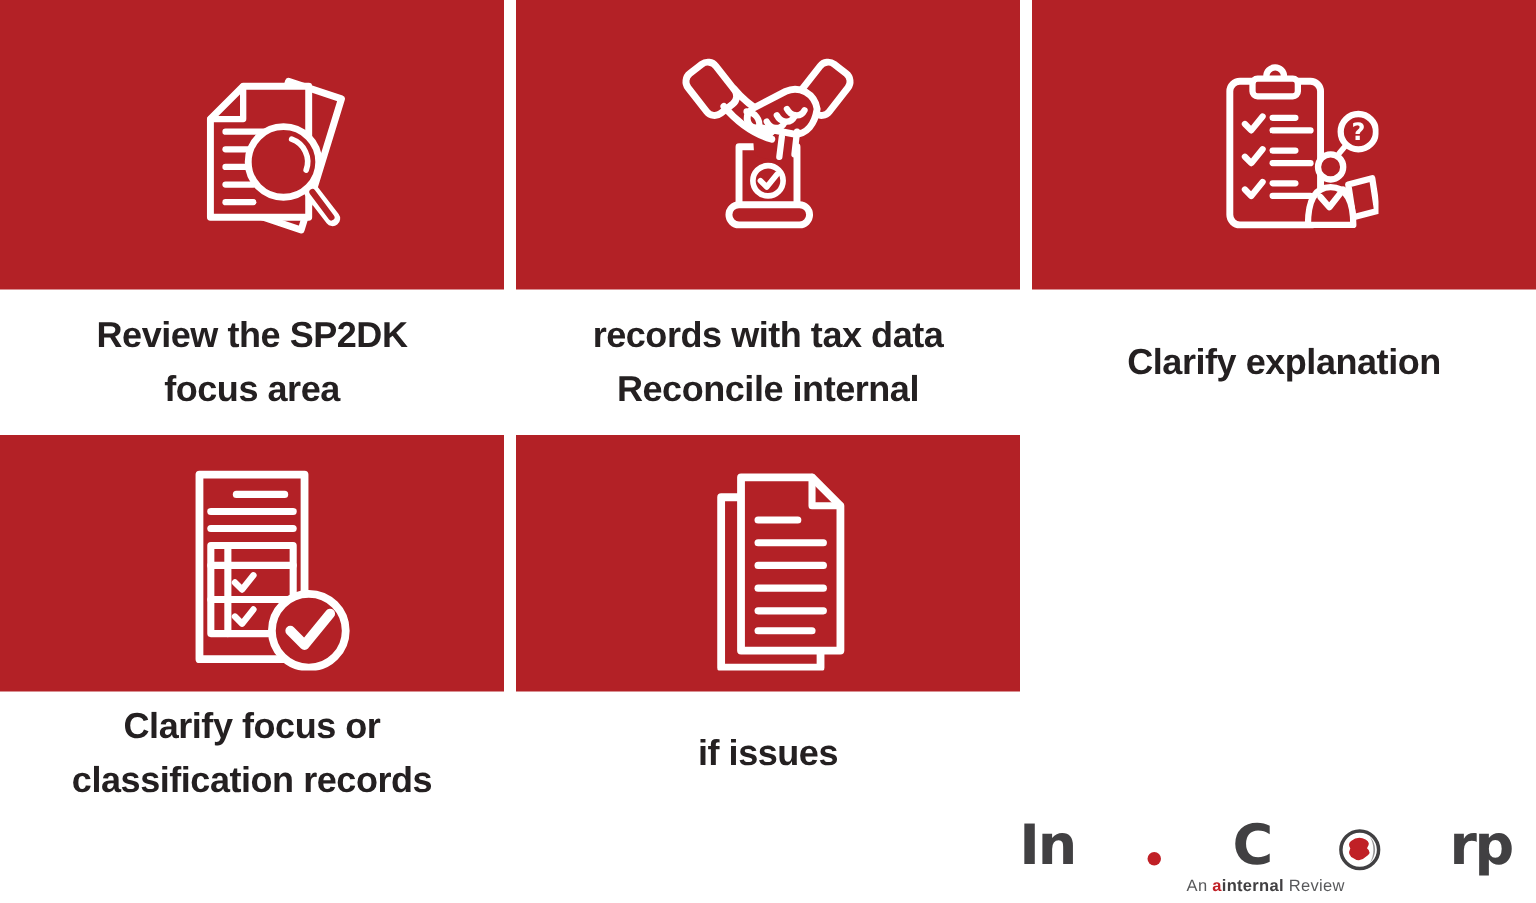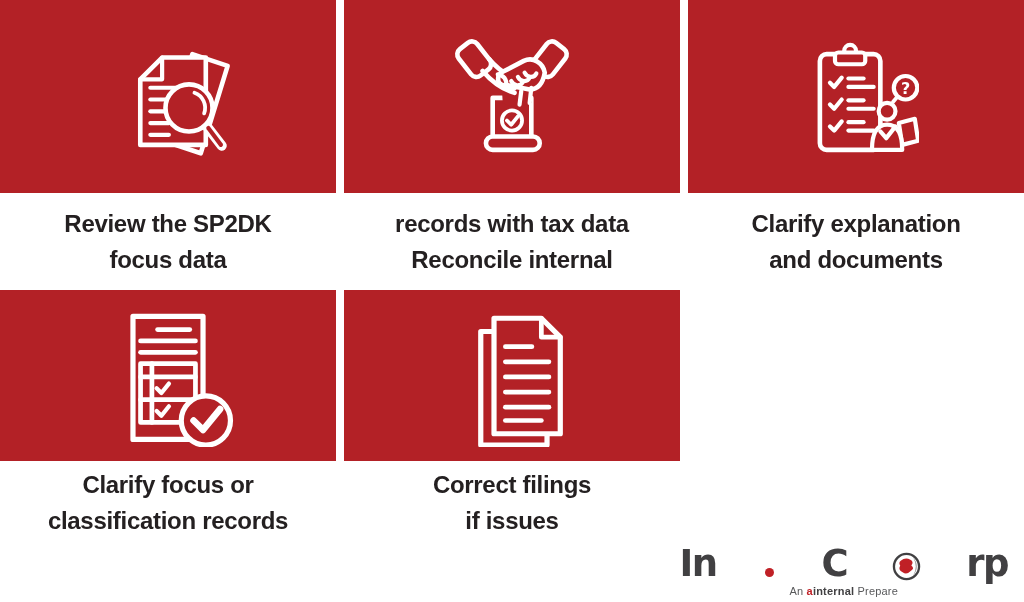--- a/index.html
+++ b/index.html
@@ -127,29 +127,28 @@
         <path class="st fl w5" d="M 94 138 C 94 118 100 108 112 108 C 124 108 130 118 130 138 Z"></path>
         <path class="st nofill w5" d="M 104 116 L 111 124 L 122 110"></path>
         <circle class="st fl w5" cx="134" cy="64" r="14"></circle>
         <path class="st nofill w4" d="M 124 75 L 119 81"></path>
         <text class="qmark" x="134" y="71" text-anchor="middle">?</text>
       </svg>
     </div>
 
     <div class="caption">
       <div>Review the SP2DK</div>
-      <div>focus data</div>
+      <div>focus area</div>
     </div>
     <div class="caption">
       <div>records with tax data</div>
       <div>Reconcile internal</div>
     </div>
     <div class="caption">
       <div>Clarify explanation</div>
-      <div>and documents</div>
     </div>
 
     <div class="block">
       <svg class="icon" width="142" height="142" viewBox="0 0 150 150">
         <rect class="st fl" x="38" y="12" width="74" height="130"></rect>
         <path class="st w5" d="M 64 26 H 98"></path>
         <path class="st w5" d="M 46 38 H 104"></path>
         <path class="st w5" d="M 46 50 H 104"></path>
         <rect class="st nofill w5" x="46" y="62" width="58" height="62"></rect>
         <path class="st w5" d="M 58 62 V 124"></path>
@@ -176,36 +175,35 @@
       </svg>
     </div>
 
     <div class="spacer"></div>
 
     <div class="caption">
       <div>Clarify focus or</div>
       <div>classification records</div>
     </div>
     <div class="caption">
-      <div>Correct filings</div>
       <div>if issues</div>
     </div>
     <div class="spacer"></div>
 
     <div class="footer">
       <div class="logo">
         <div class="logo-word">
           <span>In</span>
             <span class="logo-dot"></span>
             <span>C</span>
             <svg class="globe" viewBox="0 0 30 30">
             <circle cx="15" cy="15" r="13" fill="#fff" stroke="var(--logo-gray)" stroke-width="2.4"></circle>
             <path fill="var(--logo-red)" d="M 9 9 Q 14 5 19 8 Q 23 10 20 14 Q 24 17 19 20 Q 15 24 11 21 Q 6 19 8.5 14 Q 6.5 11 9 9 Z"></path>
             <path fill="var(--logo-gray)" opacity="0.55" d="M 22 6 A 13 13 0 0 1 22 24 A 18 18 0 0 0 22 6 Z"></path>
           </svg>
             <span>rp</span>
         </div>
-        <div class="logo-tagline"><span>An </span><b><span class="brand-a">a</span><span>internal</span></b><span> Prepare</span></div>
+        <div class="logo-tagline"><span>An </span><b><span class="brand-a">a</span><span>internal</span></b><span> Review</span></div>
       </div>
     </div>
 
   </div>
 </div>
 
 </body></html>

